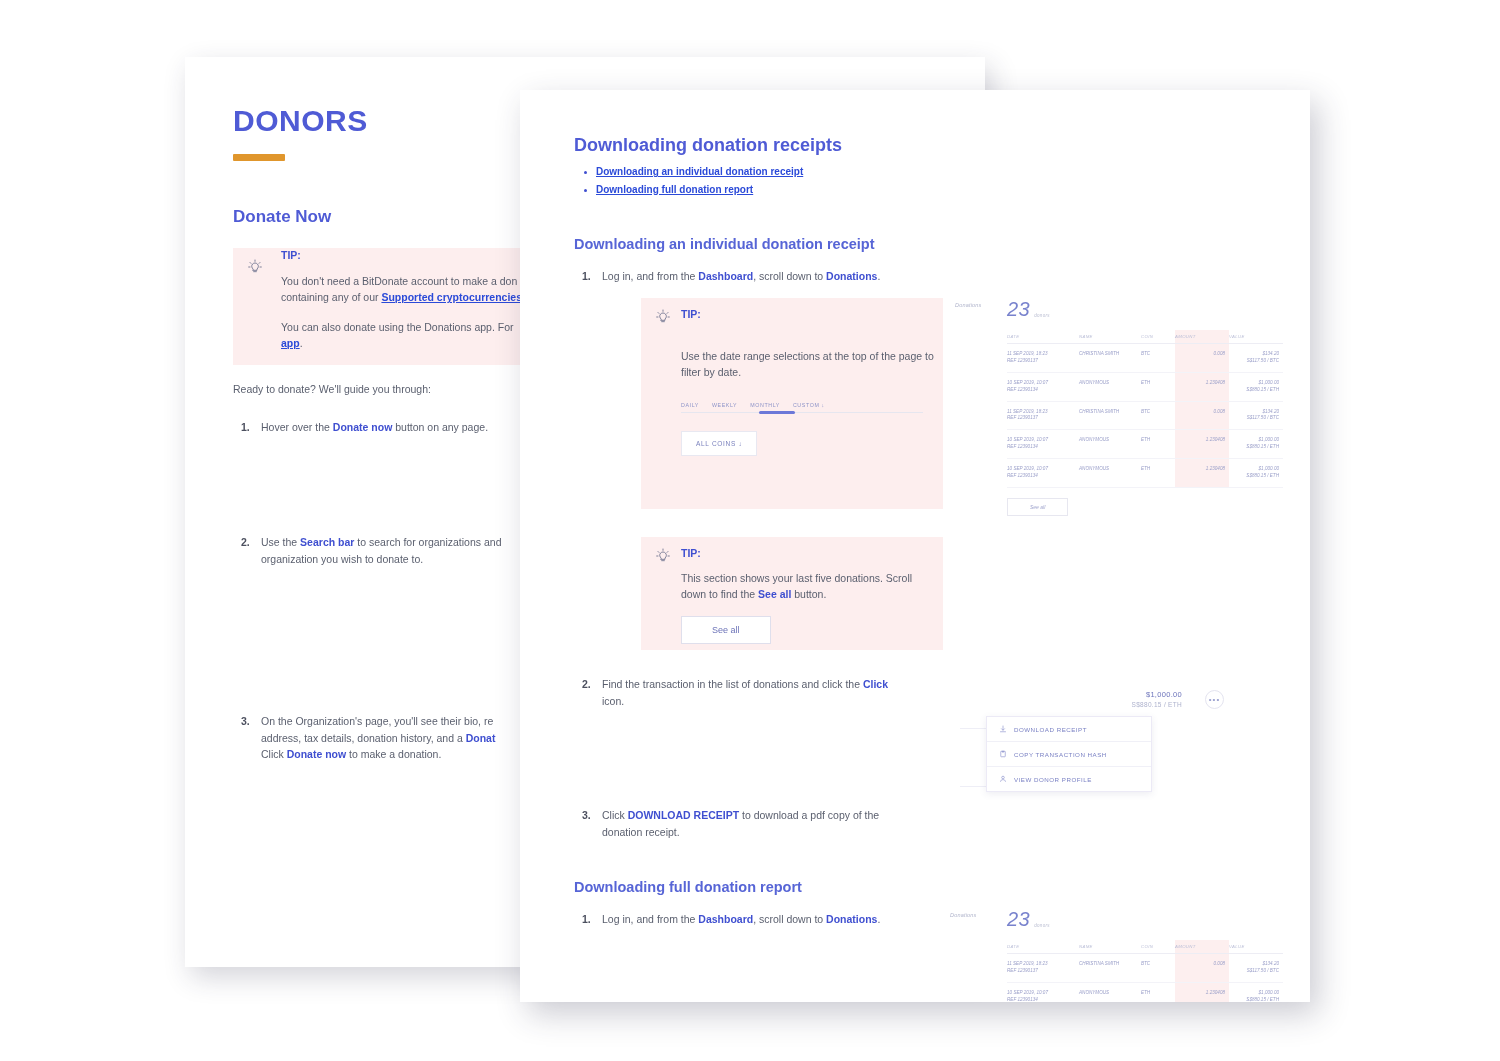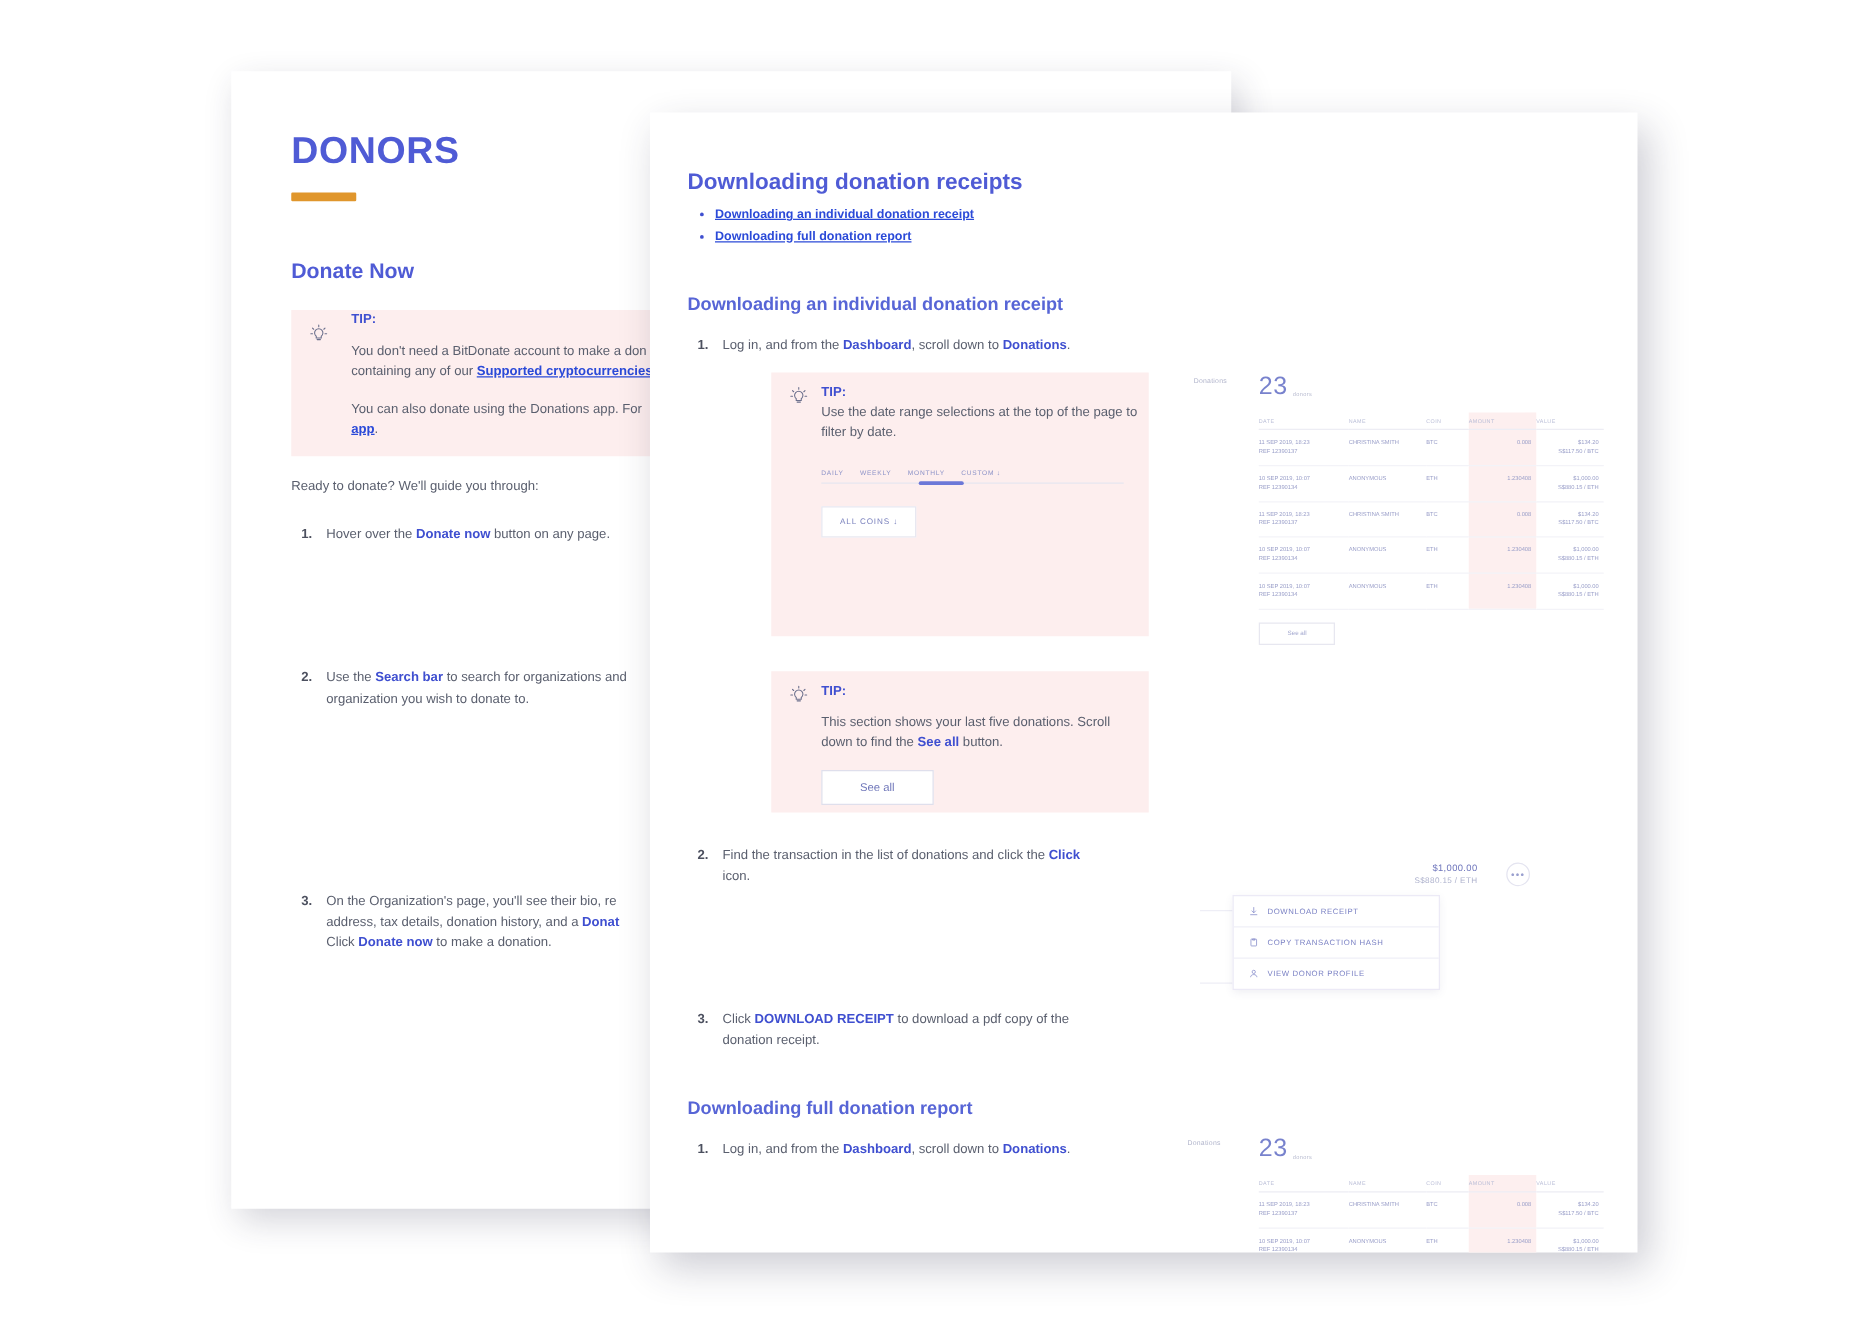--- a/index.html
+++ b/index.html
@@ -113,21 +113,21 @@
   .ul-links { margin:0; padding:0 0 0 22px; }
   .ul-links li {
     color:#3f4fd0;
     font-size:10px;
     line-height:1.65;
     margin-bottom:1px;
   }
   .ul-links li::marker { color:#3f4fd0; font-size:9px; }
 
   
-  .fp { position:absolute; left:30px; top:45px; width:700px; }
+  .fp { position:absolute; left:54px; top:45px; width:700px; }
 
   .seg-tabs {
     display:flex;
     gap:13px;
     align-items:flex-end;
     font-size:5.3px;
     letter-spacing:.6px;
     color:#8d93c8;
     margin-top:4px;
   }
@@ -162,20 +162,21 @@
     padding:8px 30px;
   }
 
   
   .shot {
     position:absolute;
     color:#9aa0d2;
     font-family:"Liberation Sans", sans-serif;
     filter: blur(0.45px);
     opacity:.92;
+    font-style:italic;
   }
   .shot-label {
     font-size:5.5px;
     color:#a9adc6;
     letter-spacing:.2px;
   }
   .shot-big {
     font-size:20px;
     color:#6d78c9;
     letter-spacing:.5px;
@@ -342,21 +343,21 @@
       <div class="tipbox" style="width:302px;margin:13px 0 0 67px;height:211px;">
         <svg class="tip-icon" viewBox="0 0 24 24">
           <g stroke="#6b6f8c" stroke-width="1.3" fill="none" stroke-linecap="round">
             <path d="M9 15a5 5 0 1 1 6 0v2H9z"></path>
             <path d="M10 19h4"></path>
             <path d="M12 1.5v2M4.5 5.2l1.4 1.4M19.5 5.2l-1.4 1.4M2.5 12h2M19.5 12h2"></path>
           </g>
         </svg>
         <div class="tip-inner" style="padding-left:40px;padding-top:10px;">
           <p class="tip-label">TIP:</p>
-          <p class="body-text" style="margin-top:2px;width:255px;">Use the date range selections at the top of the page to filter by date.</p>
+          <p class="body-text" style="margin-top:28px;width:255px;">Use the date range selections at the top of the page to filter by date.</p>
 
           <div style="margin-top:22px;">
             <div class="seg-tabs">
               <span>DAILY</span>
               <span>WEEKLY</span>
               <span>MONTHLY</span>
               <span>CUSTOM ↓</span>
             </div>
             <div class="seg-underline">
                 <i></i>

